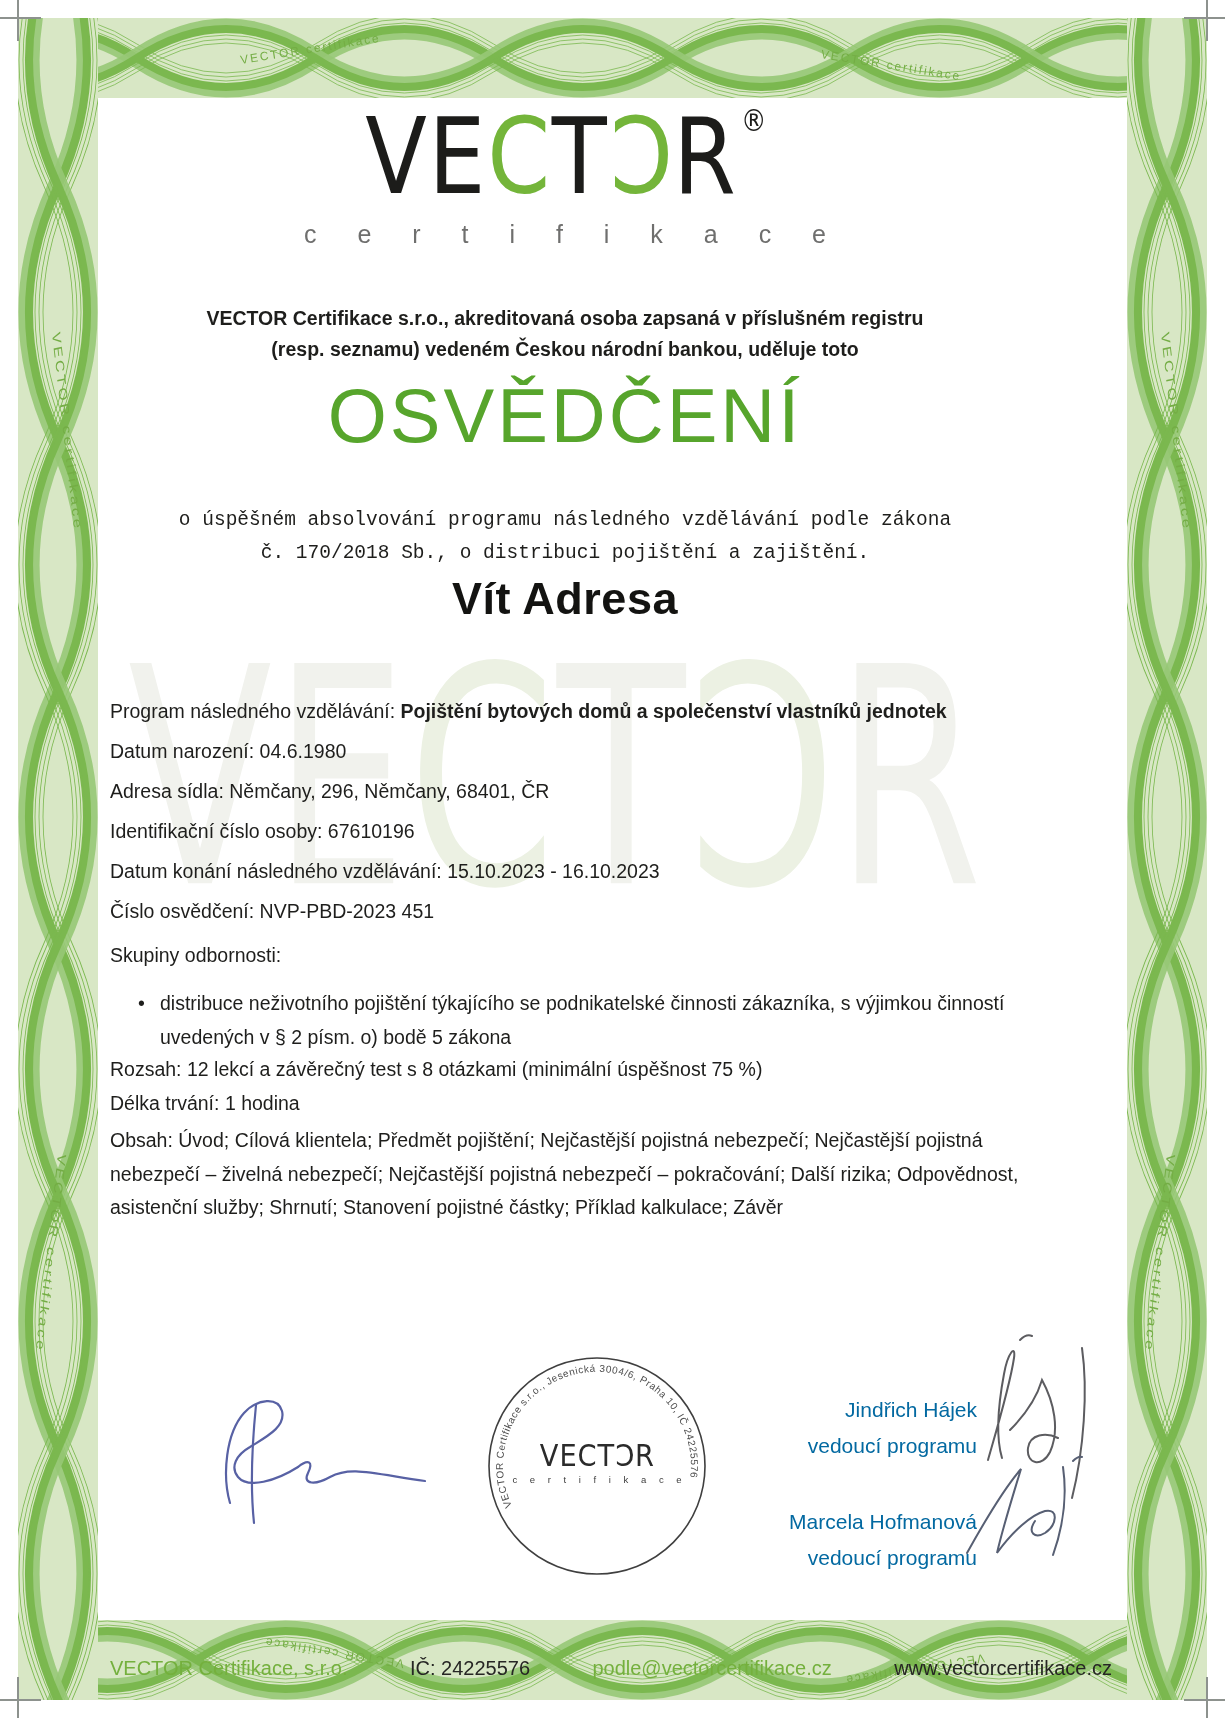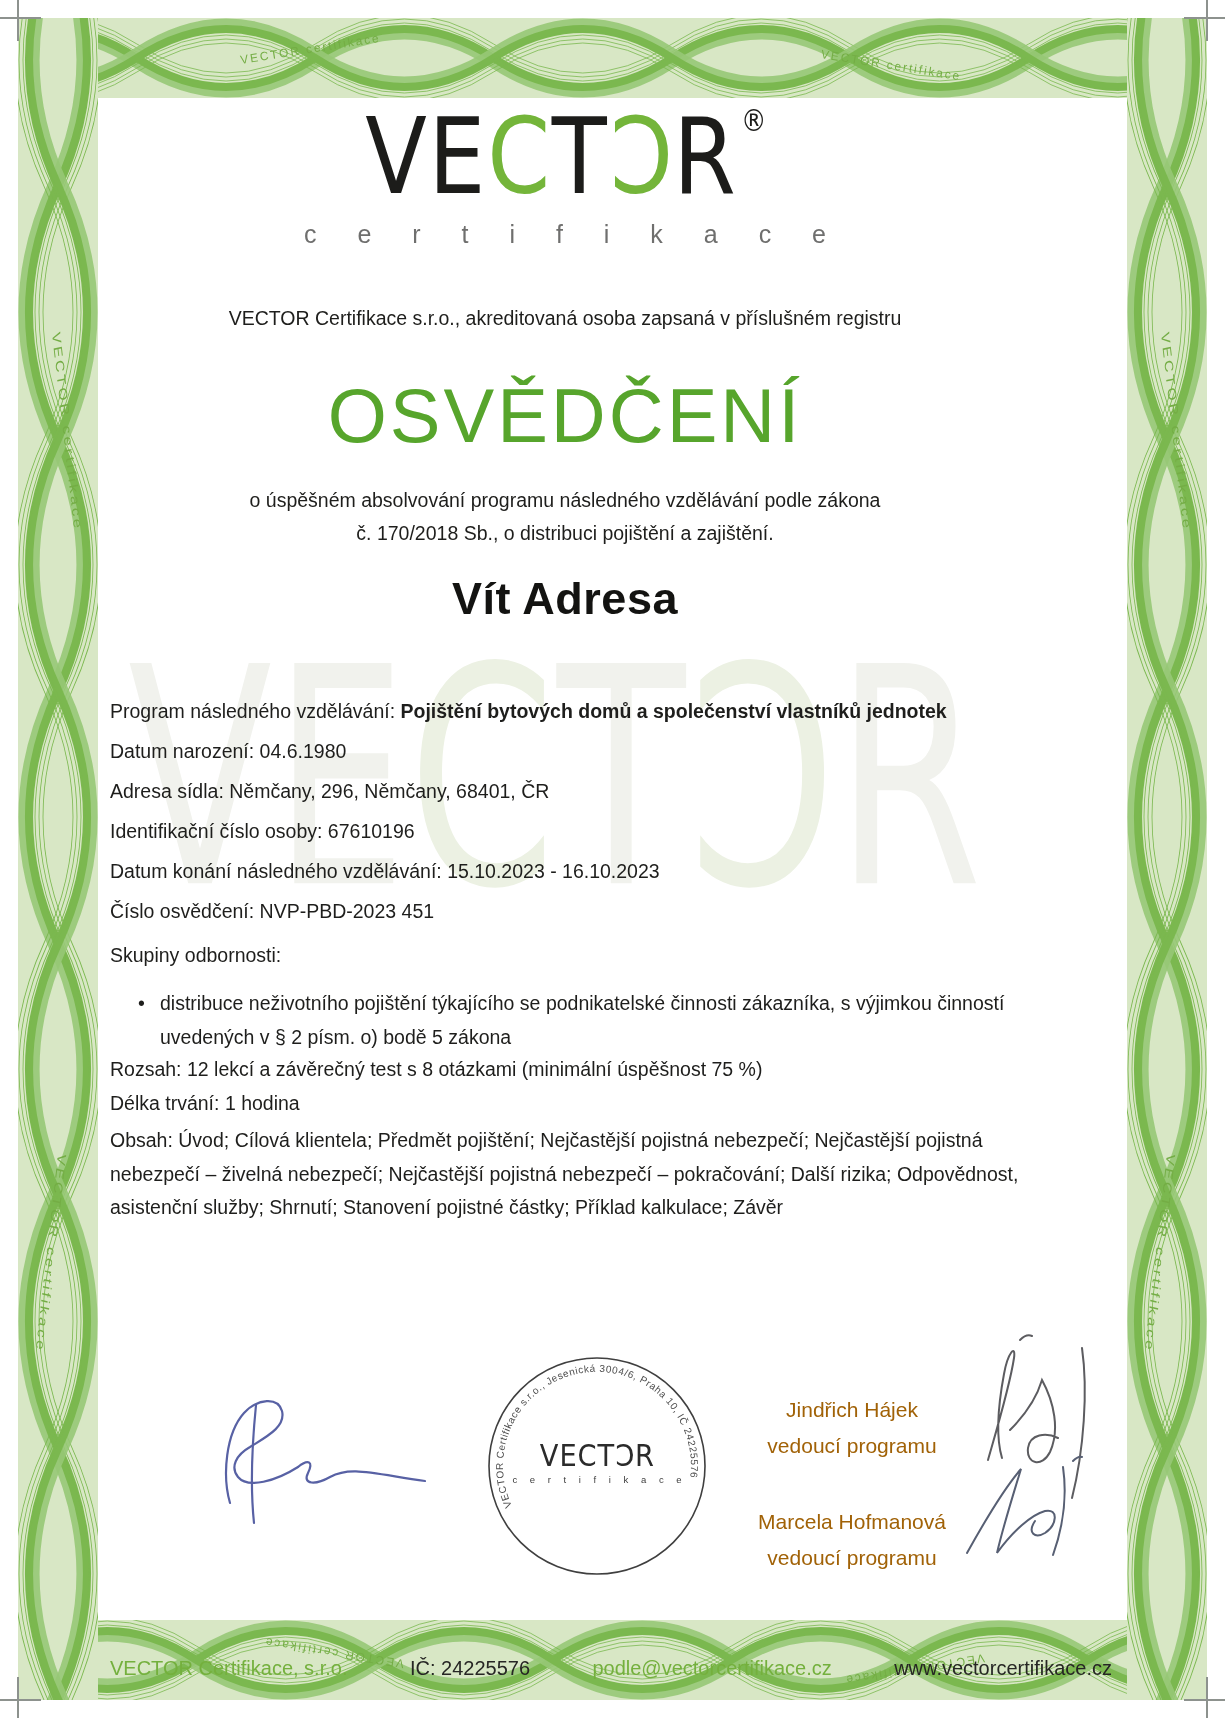--- a/index.html
+++ b/index.html
@@ -33,35 +33,35 @@
   
   .centered{position:absolute;left:0;width:1130px;text-align:center;z-index:2;}
 
   .logo-wrap{top:104px;}
   .logo-main{display:inline-block;transform:scaleX(.85);font-family:"DejaVu Sans",sans-serif;
              font-size:106px;line-height:1;font-weight:400;letter-spacing:2px;color:#1c1c1a;white-space:nowrap;}
   .logo-main .green{color:#74b53a;}
   .logo-main .reg{font-size:30px;position:relative;top:-62px;left:4px;color:#1c1c1a;}
   .logo-sub{margin-top:10px;font-size:25px;letter-spacing:17px;padding-left:17px;color:#6f6f6e;}
 
-  .intro{top:303px;font-size:19.5px;line-height:31px;}
+  .intro{top:303px;font-size:19.5px;line-height:31px;font-weight:bold;}
   .cert-title{top:372px;font-size:76px;letter-spacing:3px;color:#57a52c;font-weight:400;}
-  .sub{top:484px;font-size:19.5px;line-height:33px;}
+  .sub{top:504px;font-size:19.5px;line-height:33px;font-family:Liberation Mono, monospace;}
   .recipient{top:573px;font-size:45px;font-weight:700;letter-spacing:.5px;color:#131311;}
 
   
   .dline{position:absolute;left:110px;font-size:19.5px;z-index:2;white-space:nowrap;}
   .dline b{font-weight:700;}
   .bullet-block{position:absolute;left:160px;top:986px;width:940px;font-size:19.5px;line-height:34px;z-index:2;}
   .bullet-block .bmark{position:absolute;left:-22px;top:0;}
   .obsah{position:absolute;left:110px;top:1124px;width:965px;font-size:19.5px;line-height:33.5px;z-index:2;}
 
   
   .sig-svg{position:absolute;z-index:3;}
-  .namecol{position:absolute;z-index:2;text-align:center;font-size:21px;line-height:36px;color:#a16207;}
+  .namecol{position:absolute;z-index:2;text-align:right;font-size:21px;line-height:36px;color:#0369a1;}
   .namecol-left{left:130px;top:1499px;width:330px;}
   .namecol-right1{left:727px;top:1392px;width:250px;}
   .namecol-right2{left:727px;top:1504px;width:250px;}
 
   
   .stamp{position:absolute;left:487px;top:1356px;width:220px;height:220px;z-index:2;}
   .stamp svg{position:absolute;inset:0;}
   .stamp-logo{position:absolute;left:0;right:0;top:84px;text-align:center;color:#2b2b2b;}
   .stamp-logo .s-main{display:inline-block;transform:scaleX(.88);font-family:"DejaVu Sans",sans-serif;
                       font-size:31px;font-weight:400;letter-spacing:1px;line-height:1;white-space:nowrap;}
@@ -132,20 +132,21 @@
 
   <div class="watermark"><span>VE</span><span class="wm-c">C</span><span>T</span><span class="wm-c oc">C</span><span>R</span></div>
 
   <div class="centered logo-wrap">
     <div class="logo-main"><span>VE</span><span class="green">C</span><span>T</span><span class="green oc">C</span><span>R</span><span class="reg">®</span></div>
     <div class="logo-sub">c e r t i f i k a c e</div>
   </div>
 
   <div class="centered intro">
     <div>VECTOR Certifikace s.r.o., akreditovaná osoba zapsaná v příslušném registru</div>
+    <div>(resp. seznamu) vedeném Českou národní bankou, uděluje toto</div>
   </div>
 
   <div class="centered cert-title">OSVĚDČENÍ</div>
 
   <div class="centered sub">
     <div>o úspěšném absolvování programu následného vzdělávání podle zákona</div>
     <div>č. 170/2018 Sb., o distribuci pojištění a zajištění.</div>
   </div>
 
   <div class="centered recipient">Vít Adresa</div>

